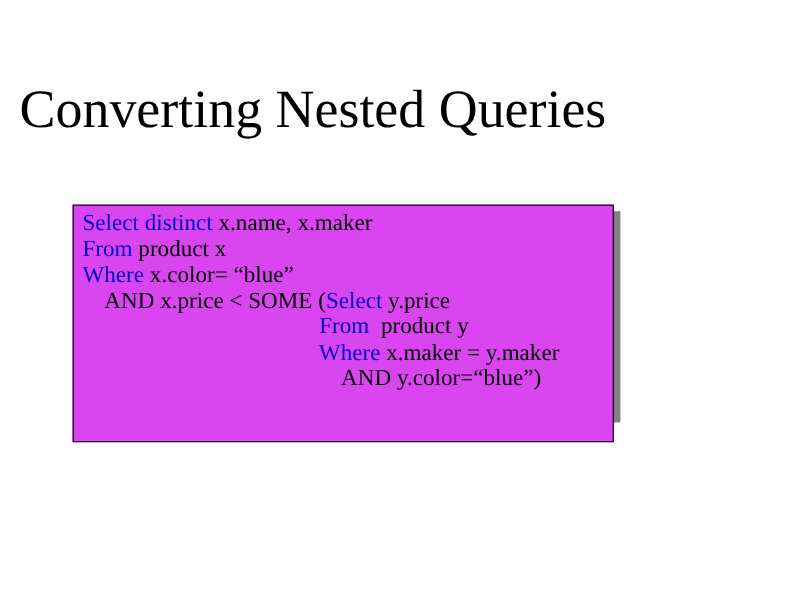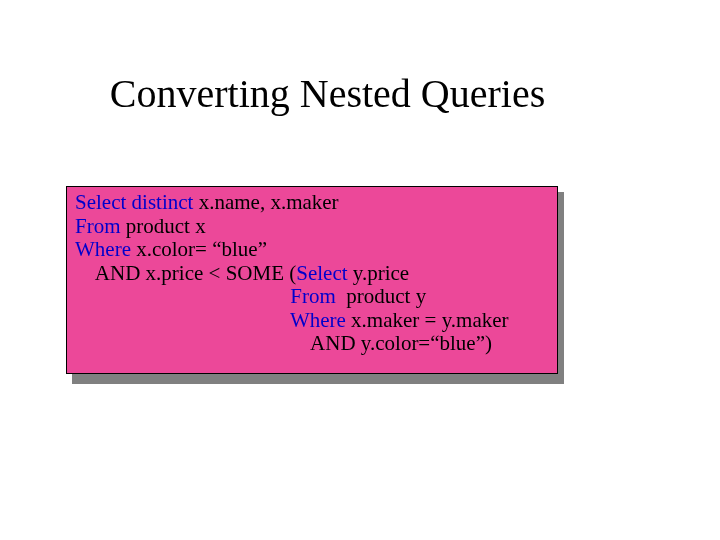--- a/index.html
+++ b/index.html
@@ -16,45 +16,44 @@
     width: 720px;
     height: 540px;
     box-sizing: border-box;
   }
   .title {
     position: absolute;
     top: 70px;
     left: 0;
     width: 569px;
     text-align: center;
-    font-size: 40px;
+    font-size: 49px;
     font-weight: normal;
-    padding-left: 43px;
   }
   .subtitle {
     position: absolute;
     top: 138px;
     left: 44px;
     font-size: 24px;
   }
   .code-shadow {
     position: absolute;
     top: 192px;
     left: 72px;
     width: 492px;
     height: 192px;
     background: #808080;
   }
   .code-box {
     position: absolute;
     top: 186px;
     left: 66px;
     width: 492px;
-    height: 188px;
-    background: #ec4899;
+    height: 216px;
+    background: #d946ef;
     border: 1px solid #000000;
     box-sizing: border-box;
     font-size: 21px;
     line-height: 1.12;
     padding: 4px 8px 4px 8px;
     white-space: pre;
   }
   .kw { color: #0000cc; }
 </style>
 </head>

